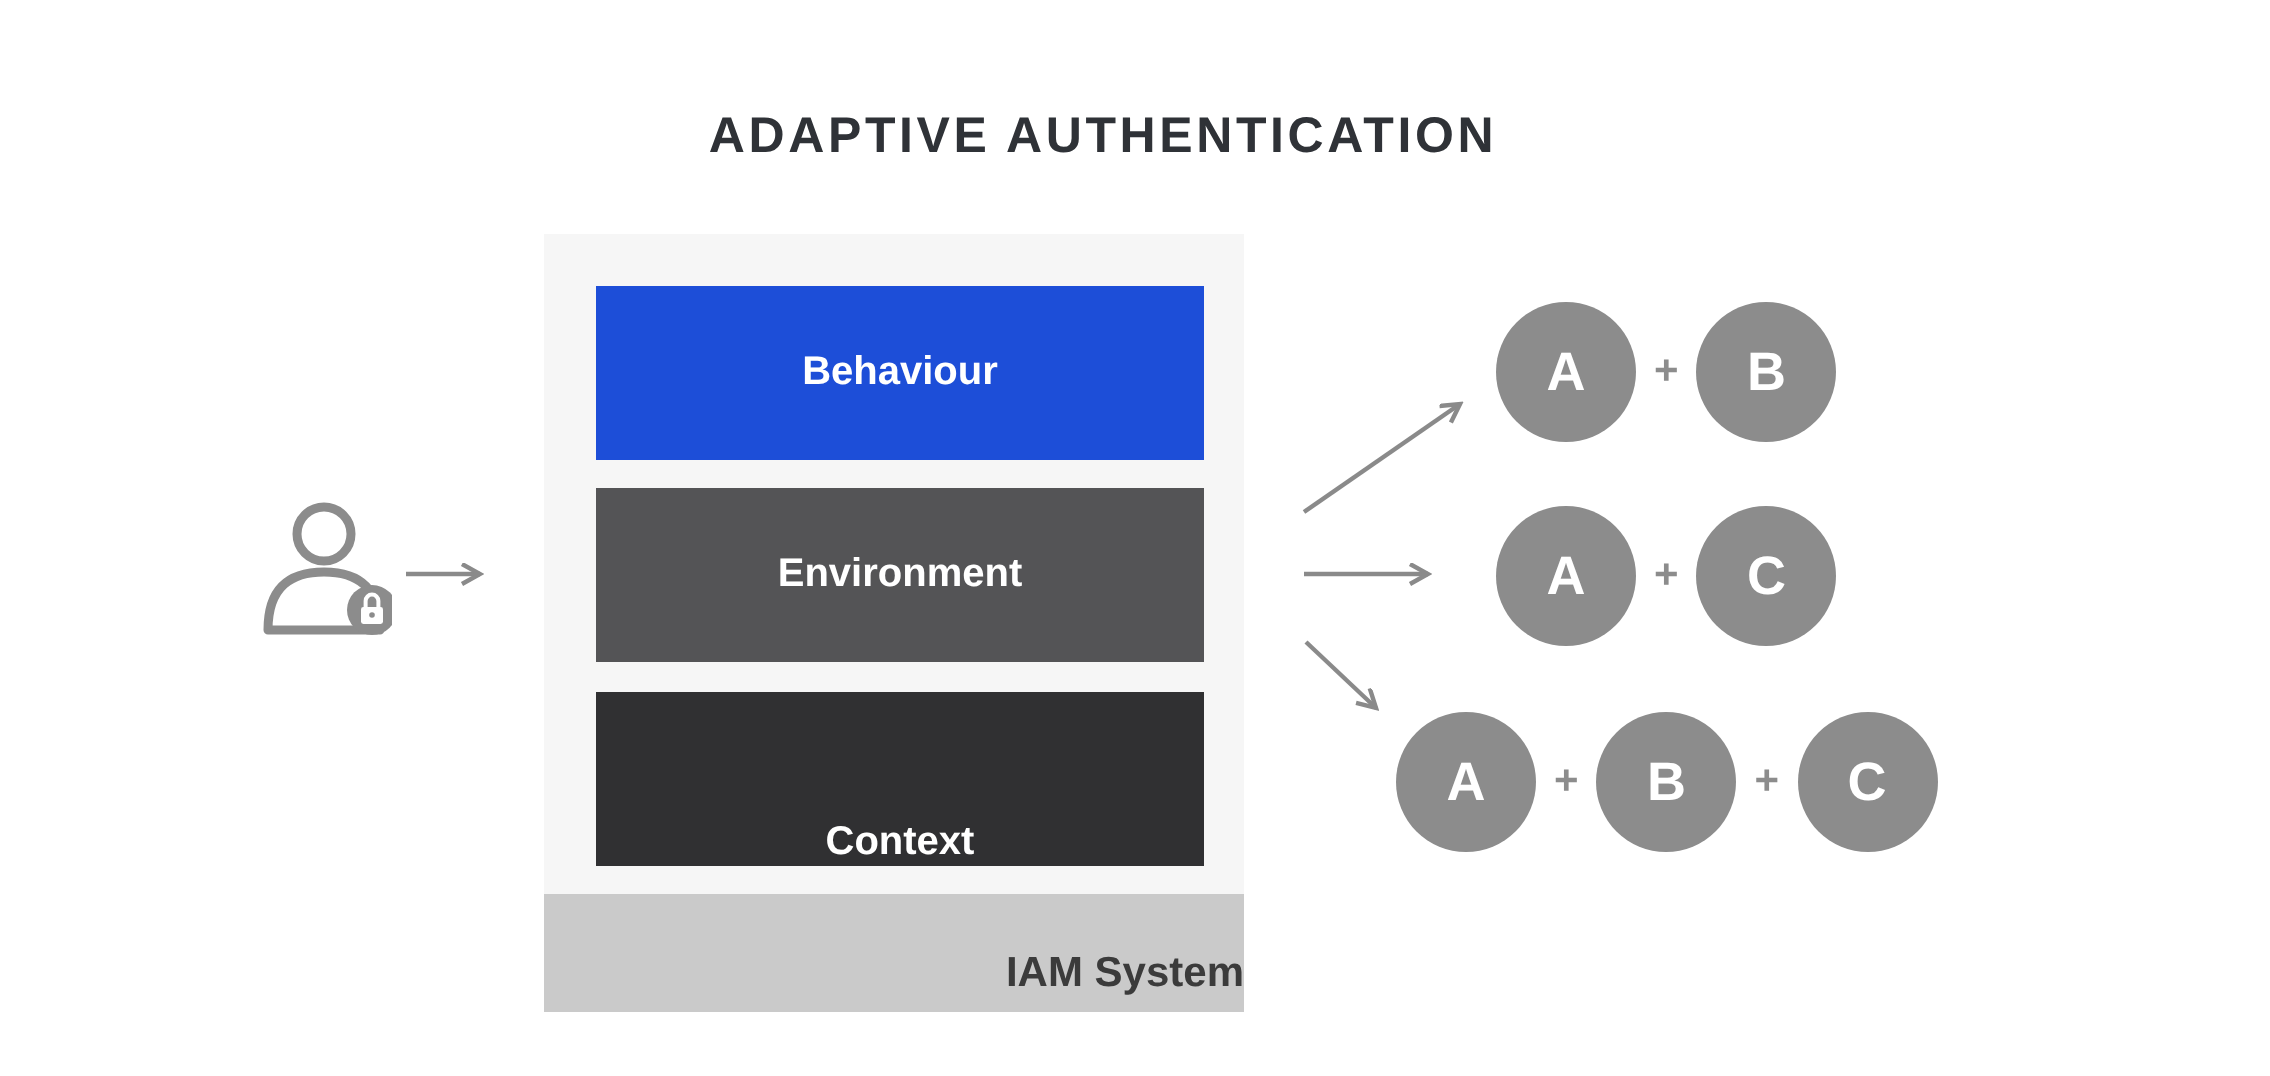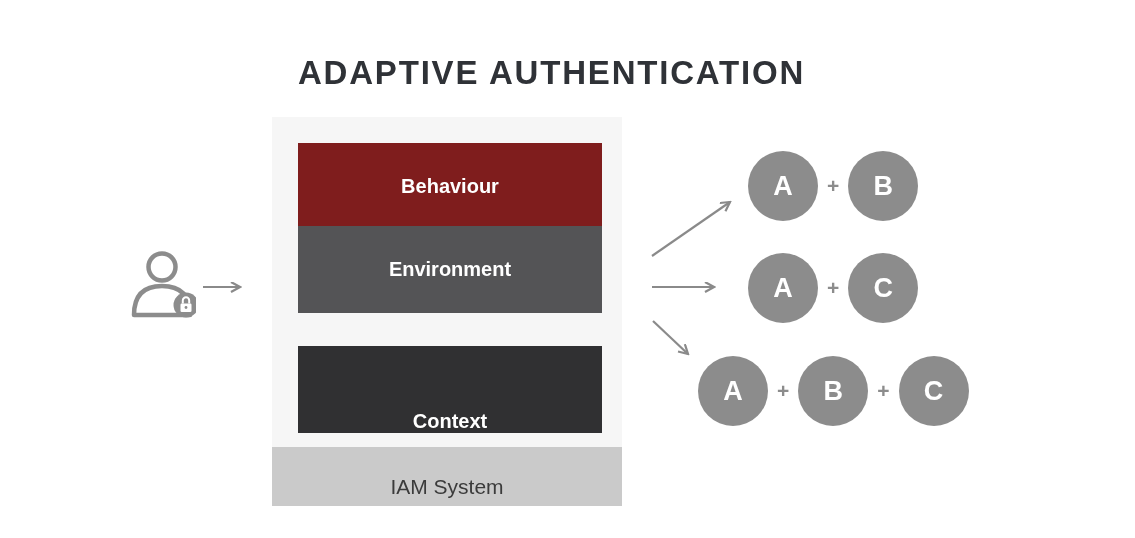--- a/index.html
+++ b/index.html
@@ -11,21 +11,21 @@
     font-family: "Liberation Sans", sans-serif;
     overflow: hidden;
   }
   .title {
     position: absolute;
     top: 54px;
     left: 0;
     width: 1103px;
     margin: 0;
     text-align: center;
-    font-size: 33px;
+    font-size: 25px;
     font-weight: 700;
     letter-spacing: 1.8px;
     color: #2f3237;
   }
   .user-icon {
     position: absolute;
     left: 128px;
     top: 249px;
     width: 68px;
     height: 72px;
@@ -50,38 +50,38 @@
     left: 26px;
     width: 304px;
     height: 87px;
     display: flex;
     align-items: center;
     justify-content: center;
     color: #ffffff;
     font-size: 20px;
     font-weight: 700;
   }
-  .layer-behaviour  { top: 26px;  background: #7f1d1d; }
-  .layer-environment{ top: 109px; background: #545456; }
+  .layer-behaviour  { top: 26px;  background: #1d4ed8; }
+  .layer-environment{ top: 127px; background: #545456; }
   .layer-context    { top: 229px; background: #303032; align-items: flex-end; }
   .band {
     position: absolute;
     left: 0;
     top: 330px;
     width: 350px;
     height: 59px;
     background: #cacaca;
     display: flex;
-    justify-content: center;
+    justify-content: flex-end;
     align-items: flex-end;
     padding-bottom: 7px;
     box-sizing: border-box;
     color: #3b3b3b;
     font-size: 21px;
-    font-weight: 400;
+    font-weight: 700;
   }
   .combo {
     position: absolute;
     display: flex;
     align-items: center;
   }
   .circle {
     width: 70px;
     height: 70px;
     border-radius: 50%;

